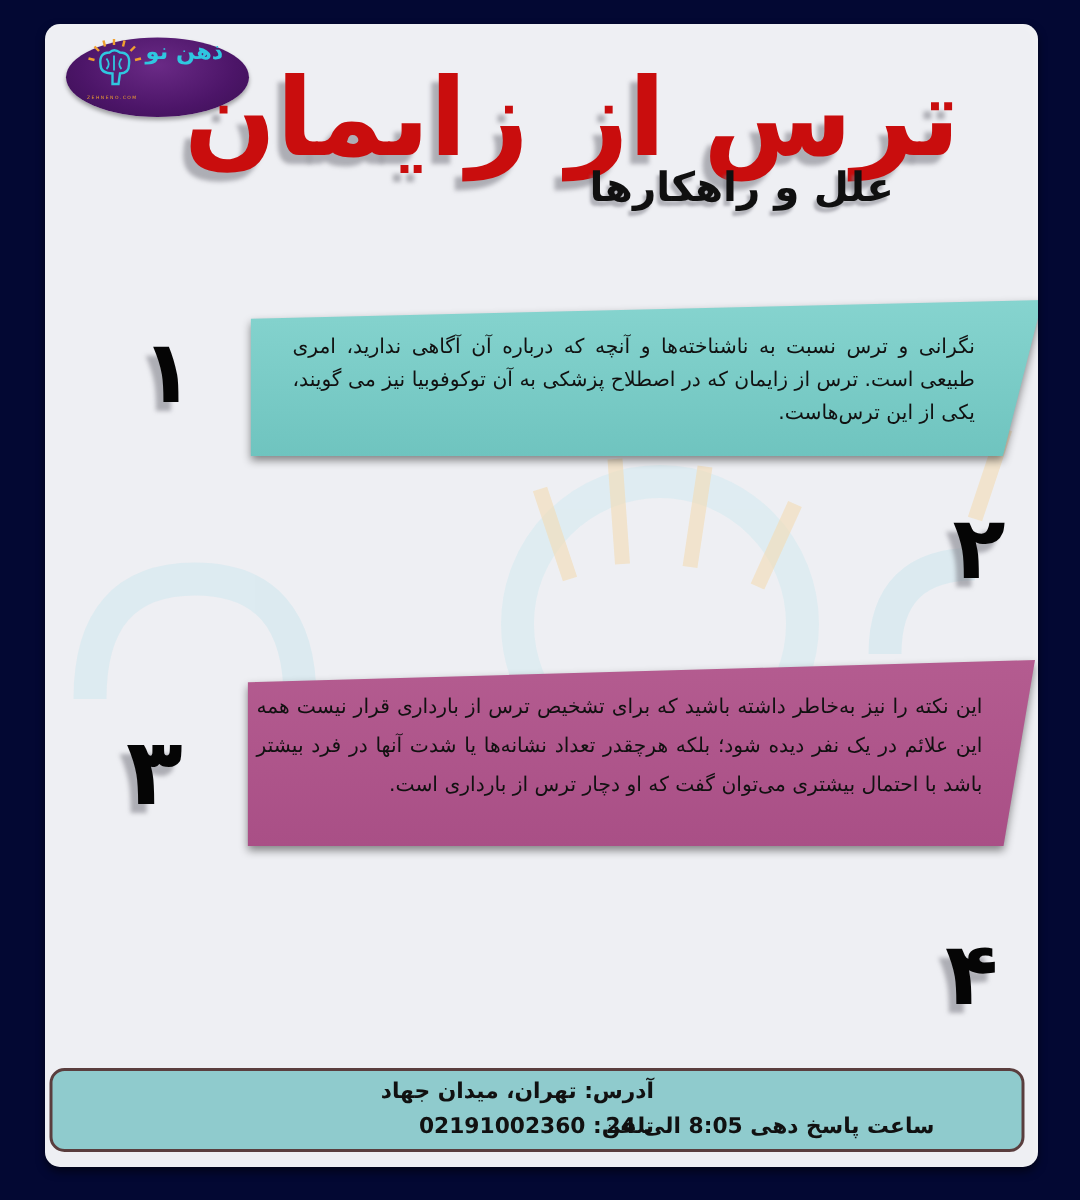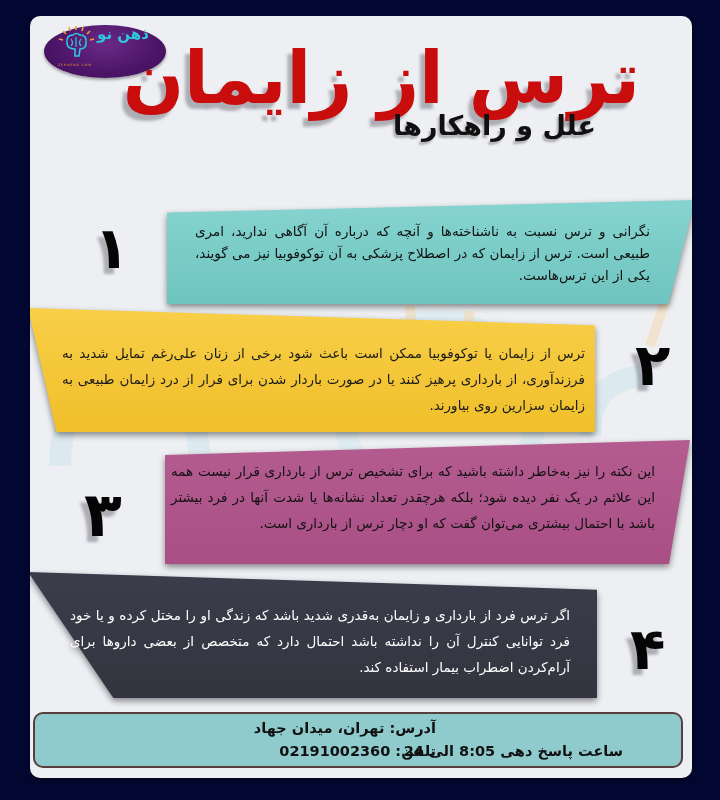--- a/index.html
+++ b/index.html
@@ -147,36 +147,28 @@
 
   <div class="title">ترس از زایمان</div>
   <div class="subtitle">علل و راهکارها</div>
 
   <div class="box b1">
     <div class="shape"></div>
     <div class="txt">نگرانی و ترس نسبت به ناشناخته‌ها و آنچه که درباره آن آگاهی ندارید، امری طبیعی است. ترس از زایمان که در اصطلاح پزشکی به آن توکوفوبیا نیز می گویند، یکی از این ترس‌هاست.</div>
   </div>
   <div class="num n1">۱</div>
 
-  <div class="box b2">
-    <div class="shape"></div>
-    <div class="txt">ترس از زایمان یا توکوفوبیا ممکن است باعث شود برخی از زنان علی‌رغم تمایل شدید به فرزندآوری، از بارداری پرهیز کنند یا در صورت باردار شدن برای فرار از درد زایمان طبیعی به زایمان سزارین روی بیاورند.</div>
-  </div>
   <div class="num n2">۲</div>
 
   <div class="box b3">
     <div class="shape"></div>
     <div class="txt">این نکته را نیز به‌خاطر داشته باشید که برای تشخیص ترس از بارداری قرار نیست همه این علائم در یک نفر دیده شود؛ بلکه هرچقدر تعداد نشانه‌ها یا شدت آنها در فرد بیشتر باشد با احتمال بیشتری می‌توان گفت که او دچار ترس از بارداری است.</div>
   </div>
   <div class="num n3">۳</div>
 
-  <div class="box b4">
-    <div class="shape"></div>
-    <div class="txt">اگر ترس فرد از بارداری و زایمان به‌قدری شدید باشد که زندگی او را مختل کرده و یا خود فرد توانایی کنترل آن را نداشته باشد احتمال دارد که متخصص از بعضی داروها برای آرام‌کردن اضطراب بیمار استفاده کند.</div>
-  </div>
   <div class="num n4">۴</div>
 
   <div class="footer">
     <span class="f-item f-hours">ساعت پاسخ دهی 8:05 الی 24</span>
     <span class="f-item f-addr">آدرس: تهران، میدان جهاد</span>
     <span class="f-item f-phone">تلفن: 02191002360</span>
   </div>
 </div>
 
 </body></html>

